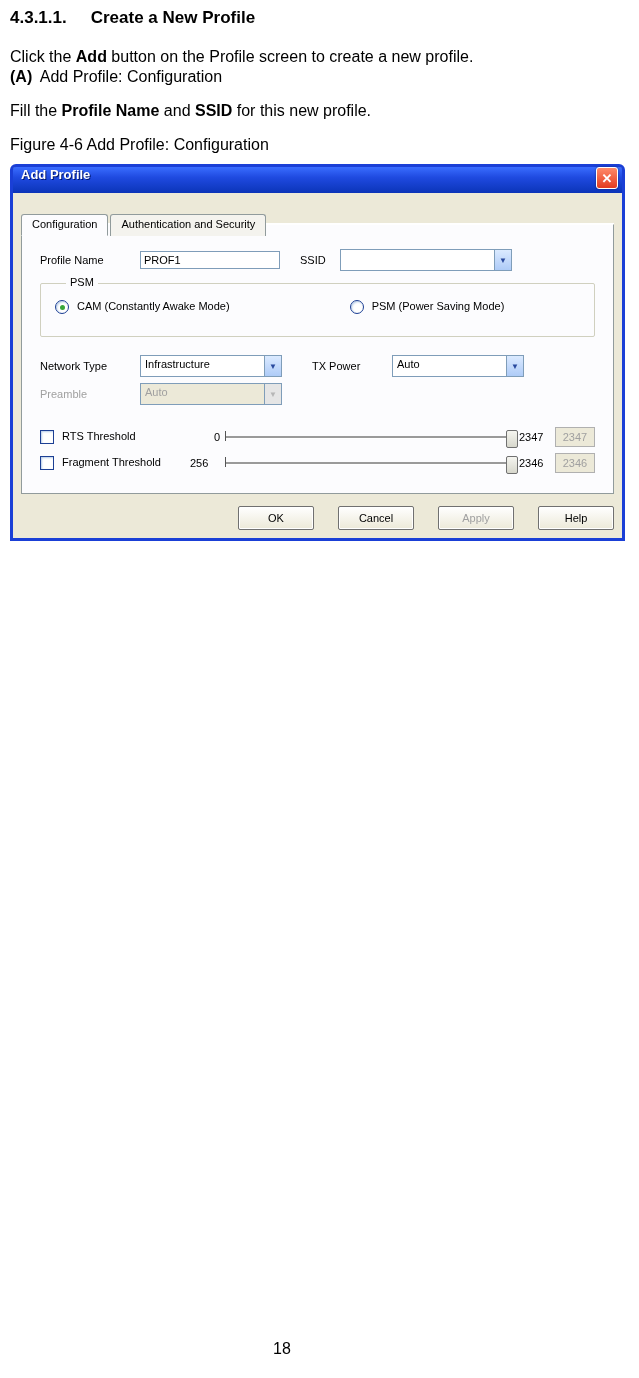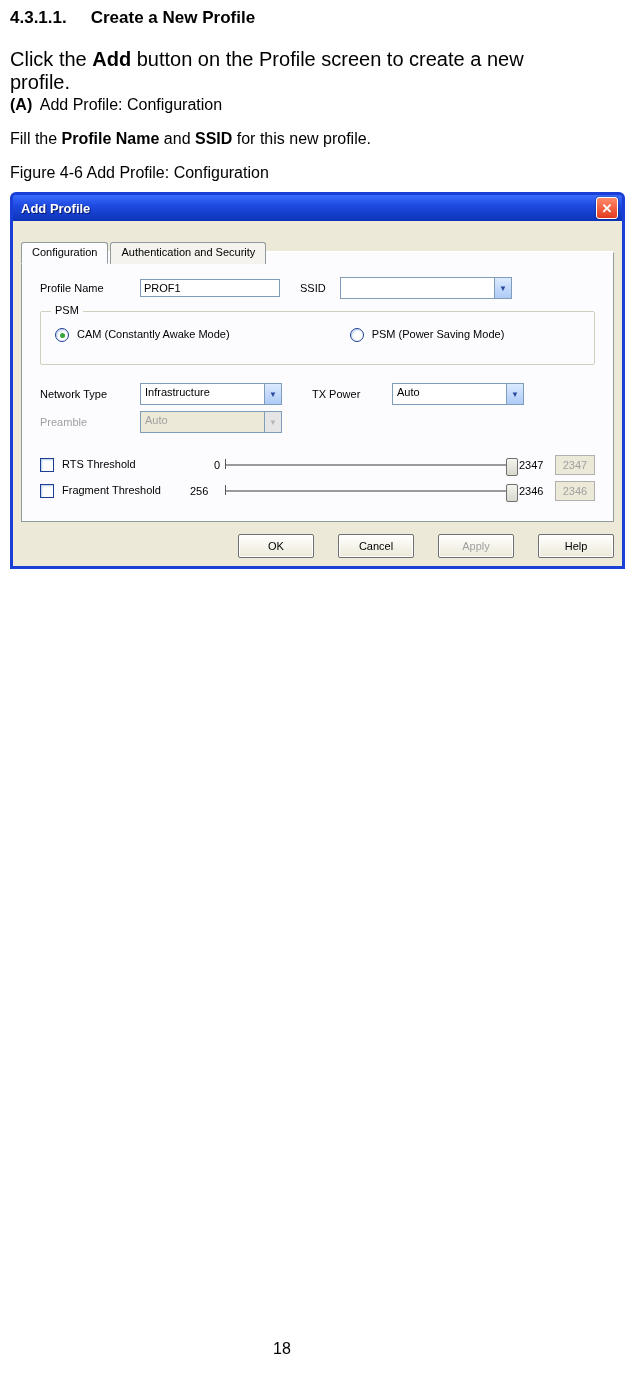--- a/index.html
+++ b/index.html
@@ -1,46 +1,46 @@
 <!DOCTYPE html>
 <html><head>
 <meta charset="utf-8">
 <style>
   html,body{margin:0;padding:0;font-family:Arial,Helvetica,sans-serif;font-size:16px;background:#fff;color:#000}
   .page{width:564px;min-height:1378px;position:relative;padding:8px 10px 0 10px;box-sizing:border-box}
   h2.sec{font-size:17px;font-weight:bold;margin:0 0 20px 0}
   h2.sec span.num{display:inline-block;margin-right:24px}
-  p.body{margin:0 0 2px 0;font-size:20px}
+  p.body{margin:0 0 2px 0;font-size:16px}
   .li-a{margin:0 0 2px 0;font-size:16px}
   .li-a .tag{font-weight:bold;display:inline-block;margin-right:4px}
   .indent{font-size:16px}
   .figcap{font-weight:normal;font-size:16px;margin:2px 0 10px 0}
   
   .win{border:3px solid #1a3fd6;border-radius:6px 6px 0 0;width:609px;margin:0 0 0 0;box-shadow:0 0 0 1px #0b2080 inset;background:#ece9d8;font-family:Tahoma,Arial,sans-serif;font-size:11px}
-  .titlebar{height:26px;background:linear-gradient(#3a6dff,#1f4ae0 40%,#0b34b8);border-radius:3px 3px 0 0;display:flex;align-items:center;justify-content:space-between;padding:0 4px}
+  .titlebar{height:26px;background:linear-gradient(#3a6dff,#1f4ae0 40%,#0b34b8);border-radius:3px 3px 0 0;display:flex;justify-content:space-between;padding:0 4px}
   .titlebar .tt{color:#fff;font-weight:bold;font-size:13px;padding-left:4px;text-shadow:1px 1px 0 #00156a}
   .closebtn{width:20px;height:20px;background:linear-gradient(#ff8a6a,#e33b1f);border:1px solid #fff;border-radius:3px;display:flex;align-items:center;justify-content:center;color:#fff;font-weight:bold;font-size:13px;box-shadow:0 0 2px rgba(0,0,0,.5)}
   .client{background:#ece9d8;padding:8px 8px 8px 8px}
   .tabs{display:flex;border-bottom:1px solid #fff;position:relative;height:22px}
   .tab{border:1px solid #919b9c;border-bottom:none;background:#ece9d8;padding:3px 10px 2px 10px;font-size:11px;position:relative;top:13px;margin-right:2px;border-radius:3px 3px 0 0}
   .tab.active{background:#fcfcfe;z-index:2;border-bottom:1px solid #fcfcfe}
   .tab.inactive{background:#f4f3ee;color:#000}
   .panel{border:1px solid #919b9c;border-top:1px solid #fff;background:#fcfcfe;padding:18px 18px 14px 18px}
   .row{display:flex;align-items:center;margin:6px 0}
   .lbl{width:100px;font-size:11px}
   .lbl2{width:80px;font-size:11px;margin-left:30px}
   input.txt{height:18px;border:1px solid #7f9db9;background:#fff;font-size:11px;padding:1px 3px;box-sizing:border-box}
   .combo{display:inline-flex;align-items:stretch;height:20px;border:1px solid #7f9db9;background:#fff}
   .combo .cv{flex:1;padding:2px 4px;font-size:11px;min-width:0;overflow:hidden}
   .combo .cbtn{width:16px;background:linear-gradient(#dbeaff,#aecbf7);border-left:1px solid #7f9db9;display:flex;align-items:center;justify-content:center;font-size:8px;color:#2a4a9e}
   .combo.disabled{background:#ece9d8}
   .combo.disabled .cv{color:#a0a0a0}
   .combo.disabled .cbtn{color:#b6b6b6;background:#e5e5e5}
   .grp{border:1px solid #d0d0bf;border-radius:2px;padding:16px 14px 22px 14px;margin:12px 0 18px 0;position:relative}
-  .grp .glabel{position:absolute;top:-8px;left:10px;background:#fcfcfe;padding:0 4px;font-size:11px}
+  .grp .glabel{position:absolute;top:-8px;left:25px;background:#fcfcfe;padding:0 4px;font-size:11px}
   .radio-row{display:flex;gap:120px;align-items:flex-start;font-size:11px}
   .radio{width:12px;height:12px;border:1px solid #1c3f94;border-radius:50%;background:#fff;display:inline-flex;align-items:center;justify-content:center;margin-right:8px;vertical-align:middle;box-shadow:inset 1px 1px 2px #b7cde8}
   .radio.on::after{content:"";width:5px;height:5px;background:#39a63a;border-radius:50%}
   .chk{width:12px;height:12px;border:1px solid #1c3f94;background:#fff;display:inline-block;margin-right:8px;vertical-align:middle;box-shadow:inset 1px 1px 2px #b7cde8}
   .disabled-text{color:#a0a0a0}
   .slider{flex:1;height:20px;position:relative;margin:0 6px}
   .slider .track{position:absolute;left:0;right:0;top:9px;height:2px;background:#9a9a9a;border-bottom:1px solid #fff}
   .slider .tickL{position:absolute;left:-1px;top:4px;width:1px;height:10px;background:#555}
   .slider .tickR{position:absolute;right:-1px;top:4px;width:1px;height:10px;background:#555}
   .slider .thumb{position:absolute;top:3px;width:10px;height:16px;background:linear-gradient(#f5f5f0,#d7d7cc);border:1px solid #707070;border-radius:2px}

